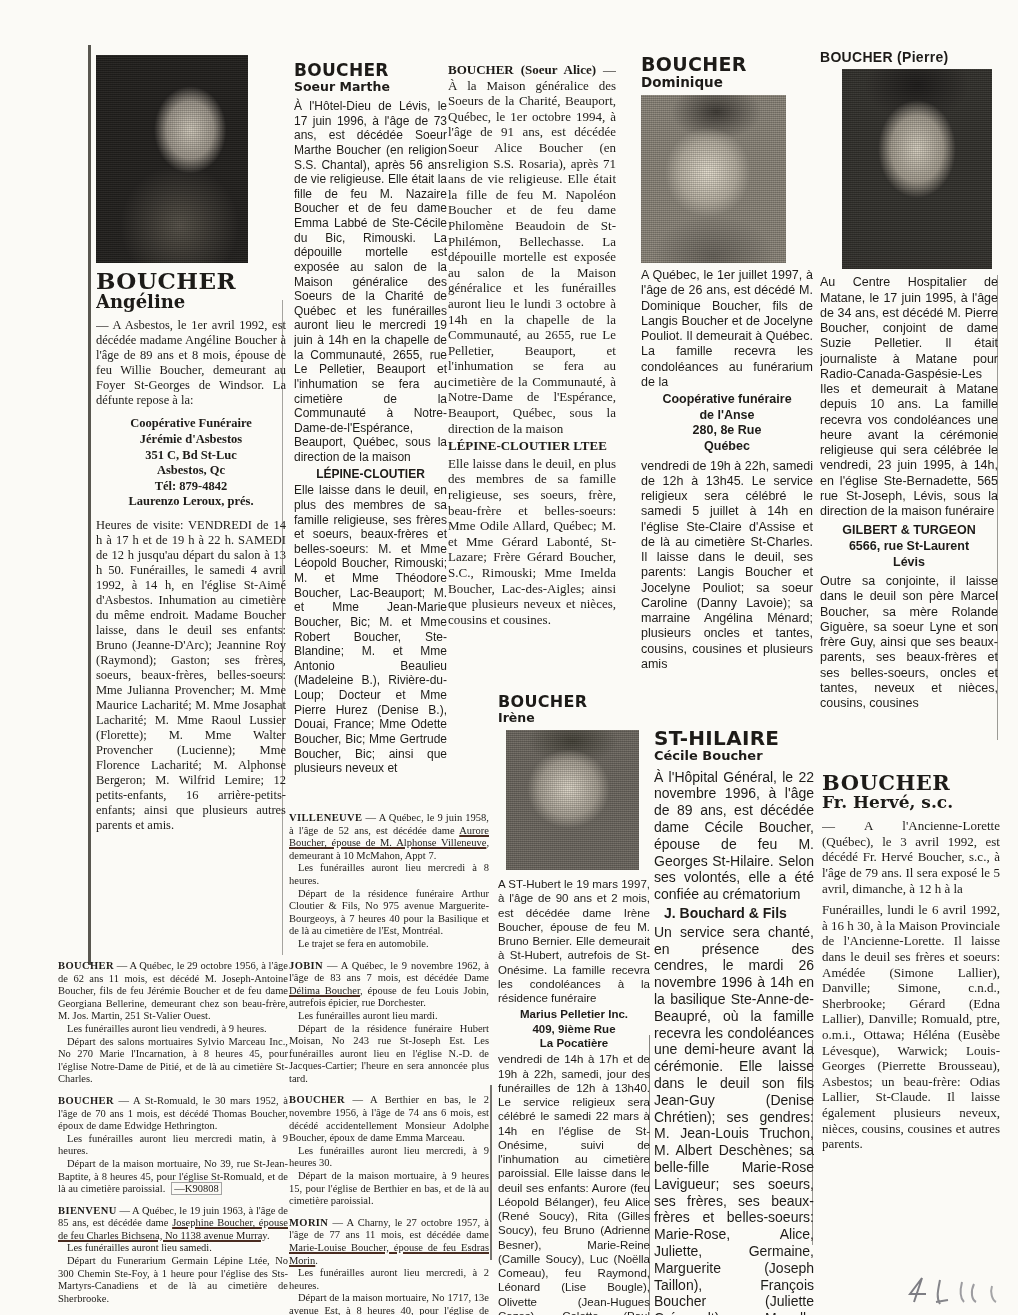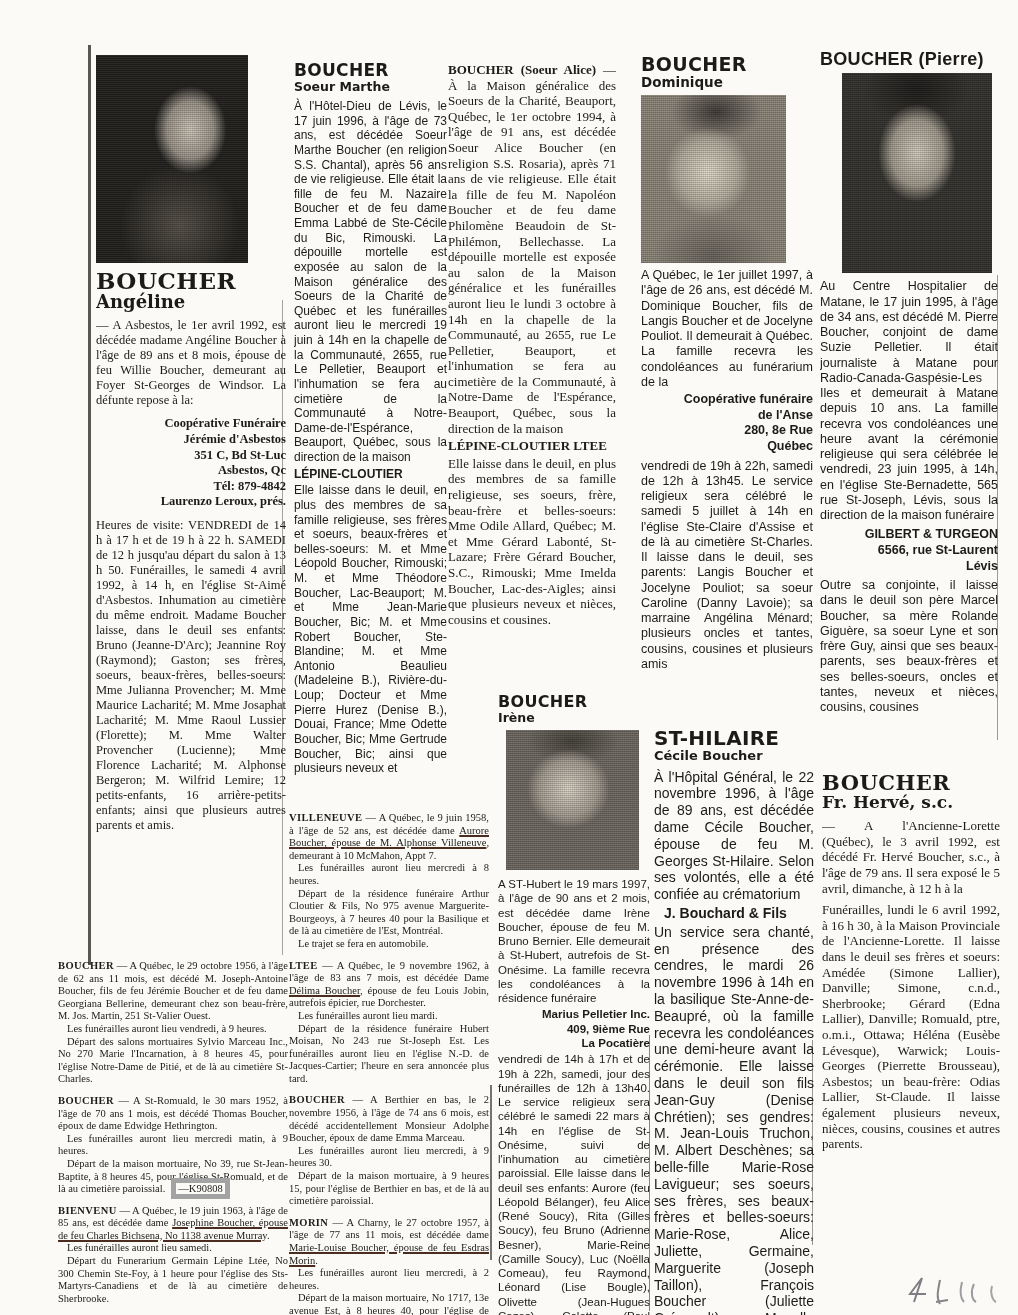--- a/index.html
+++ b/index.html
@@ -16,33 +16,33 @@
   .b-sans{font-family:"Liberation Sans",sans-serif;text-align:justify;margin:0 0 6px 0;}
   .fs-c1{font-size:12.5px;line-height:1.2;}
   .fs-c2{font-size:12px;line-height:1.22;}
   .fs-c3{font-size:13px;line-height:1.2;}
   .fs-c4{font-size:12.5px;line-height:1.22;}
   .fs-c5{font-size:12.5px;line-height:1.22;}
   .fs-ir{font-size:11.5px;line-height:1.24;}
   .fs-sh{font-size:14px;line-height:1.2;}
   .fs-hv{font-size:13px;line-height:1.2;}
   .lead{font-weight:bold;}
-  .home{font-weight:bold;text-align:right;margin:8px 0;line-height:1.25;}
+  .home{font-weight:bold;text-align:center;margin:8px 0;line-height:1.25;}
   .home-sans{font-family:"Liberation Sans",sans-serif;}
   .home-serif{font-family:"Liberation Serif",serif;}
   .bold-line{font-weight:bold;margin:0 0 2px 0;}
-  .center{}
+  .center{text-align:center;}
   
   .cls{font-family:"Liberation Serif",serif;font-size:10.5px;line-height:1.2;text-align:justify;}
   .cls p{margin:0;}
   .cls .ent{margin:0 0 9px 0;}
   .cls .ind{text-indent:9px;}
   .cls .nm{font-weight:bold;letter-spacing:.4px;}
   .pen{text-decoration:underline;text-decoration-color:#4a2c20;text-decoration-thickness:2px;}
-  .code{border:5px solid #a3a3a3;padding:0 2px;margin-left:6px;white-space:nowrap;}
+  .code{border:1px solid #a3a3a3;padding:0 2px;margin-left:6px;white-space:nowrap;}
   
   .photo{position:relative;overflow:hidden;}
   .photo::after{content:"";position:absolute;inset:0;opacity:.75;
     background:
       repeating-linear-gradient(0deg, rgba(10,10,8,.22) 0 1px, rgba(255,255,250,.06) 1px 2px),
       repeating-linear-gradient(90deg, rgba(10,10,8,.14) 0 1px, transparent 1px 2px);}
   .pa{background:
       radial-gradient(ellipse 34% 30% at 62% 36%, #d0c9bb 0%, #9c958a 45%, rgba(40,38,35,0) 70%),
       radial-gradient(ellipse 60% 45% at 55% 82%, #575249 0%, rgba(40,38,35,0) 65%),
       #23211f;}
@@ -115,21 +115,21 @@
     <div class="home home-sans fs-c4" style="margin:2px 0 4px 0">
       <div>Coopérative funéraire</div>
       <div>de l'Anse</div>
       <div>280, 8e Rue</div>
       <div>Québec</div>
     </div>
     <p class="b-sans fs-c4">vendredi de 19h à 22h, samedi de 12h à 13h45. Le service religieux sera célébré le samedi 5 juillet à 14h en l'église Ste-Claire d'Assise et de là au cimetière St-Charles. Il laisse dans le deuil, ses parents: Langis Boucher et Jocelyne Pouliot; sa soeur Caroline (Danny Lavoie); sa marraine Angélina Ménard; plusieurs oncles et tantes, cousins, cousines et plusieurs amis</p>
   </section>
 
   <section class="col" style="left:820px;top:50px;width:178px;max-height:712px">
-    <h2 class="h-sans" style="font-size:18px;font-family:'Liberation Sans',sans-serif">BOUCHER (Pierre)</h2>
+    <h2 class="h-sans" style="font-size:14px;font-family:'Liberation Sans',sans-serif">BOUCHER (Pierre)</h2>
     <div class="photo pc" style="width:150px;height:200px;margin:5px 0 6px 22px"></div>
     <p class="b-sans fs-c5" style="margin-bottom:4px">Au Centre Hospitalier de Matane, le 17 juin 1995, à l'âge de 34 ans, est décédé M. Pierre Boucher, conjoint de dame Suzie Pelletier. Il était journaliste à Matane pour Radio-Canada-Gaspésie-Les Iles et demeurait à Matane depuis 10 ans. La famille recevra vos condoléances une heure avant la cérémonie religieuse qui sera célébrée le vendredi, 23 juin 1995, à 14h, en l'église Ste-Bernadette, 565 rue St-Joseph, Lévis, sous la direction de la maison funéraire</p>
     <div class="home home-sans fs-c5" style="margin:4px 0">
       <div>GILBERT &amp; TURGEON</div>
       <div>6566, rue St-Laurent</div>
       <div>Lévis</div>
     </div>
     <p class="b-sans fs-c5">Outre sa conjointe, il laisse dans le deuil son père Marcel Boucher, sa mère Rolande Giguère, sa soeur Lyne et son frère Guy, ainsi que ses beaux-parents, ses beaux-frères et ses belles-soeurs, oncles et tantes, neveux et nièces, cousins, cousines</p>
   </section>
 
@@ -180,21 +180,21 @@
   </section>
 
   <section class="col cls" style="left:289px;top:812px;width:200px;max-height:503px">
     <div class="ent">
       <p><span class="nm">VILLENEUVE</span><span> — A Québec, le 9 juin 1958, à l'âge de 52 ans, est décédée dame </span><span class="pen">Aurore Boucher, épouse de M. Alphonse Villeneuve</span><span>, demeurant à 10 McMahon, Appt 7.</span></p>
       <p class="ind">Les funérailles auront lieu mercredi à 8 heures.</p>
       <p class="ind">Départ de la résidence funéraire Arthur Cloutier &amp; Fils, No 975 avenue Marguerite-Bourgeoys, à 7 heures 40 pour la Basilique et de là au cimetière de l'Est, Montréal.</p>
       <p class="ind">Le trajet se fera en automobile.</p>
     </div>
     <div class="ent">
-      <p><span class="nm">LTEE</span><span> — A Québec, le 9 novembre 1962, à l'âge de 83 ans 7 mois, est décédée Dame </span><span class="pen">Délima Boucher</span><span>, épouse de feu Louis Jobin, autrefois épicier, rue Dorchester.</span></p>
+      <p><span class="nm">JOBIN</span><span> — A Québec, le 9 novembre 1962, à l'âge de 83 ans 7 mois, est décédée Dame </span><span class="pen">Délima Boucher</span><span>, épouse de feu Louis Jobin, autrefois épicier, rue Dorchester.</span></p>
       <p class="ind">Les funérailles auront lieu mardi.</p>
       <p class="ind">Départ de la résidence funéraire Hubert Moisan, No 243 rue St-Joseph Est. Les funérailles auront lieu en l'église N.-D. de Jacques-Cartier; l'heure en sera annoncée plus tard.</p>
     </div>
     <div class="ent">
       <p><span class="nm">BOUCHER</span><span> — A Berthier en bas, le 2 novembre 1956, à l'âge de 74 ans 6 mois, est décédé accidentellement Monsieur Adolphe Boucher, époux de dame Emma Marceau.</span></p>
       <p class="ind">Les funérailles auront lieu mercredi, à 9 heures 30.</p>
       <p class="ind">Départ de la maison mortuaire, à 9 heures 15, pour l'église de Berthier en bas, et de là au cimetière paroissial.</p>
     </div>
     <div class="ent">
       <p><span class="nm">MORIN</span><span> — A Charny, le 27 octobre 1957, à l'âge de 77 ans 11 mois, est décédée dame </span><span class="pen">Marie-Louise Boucher, épouse de feu Esdras Morin</span><span>.</span></p>

